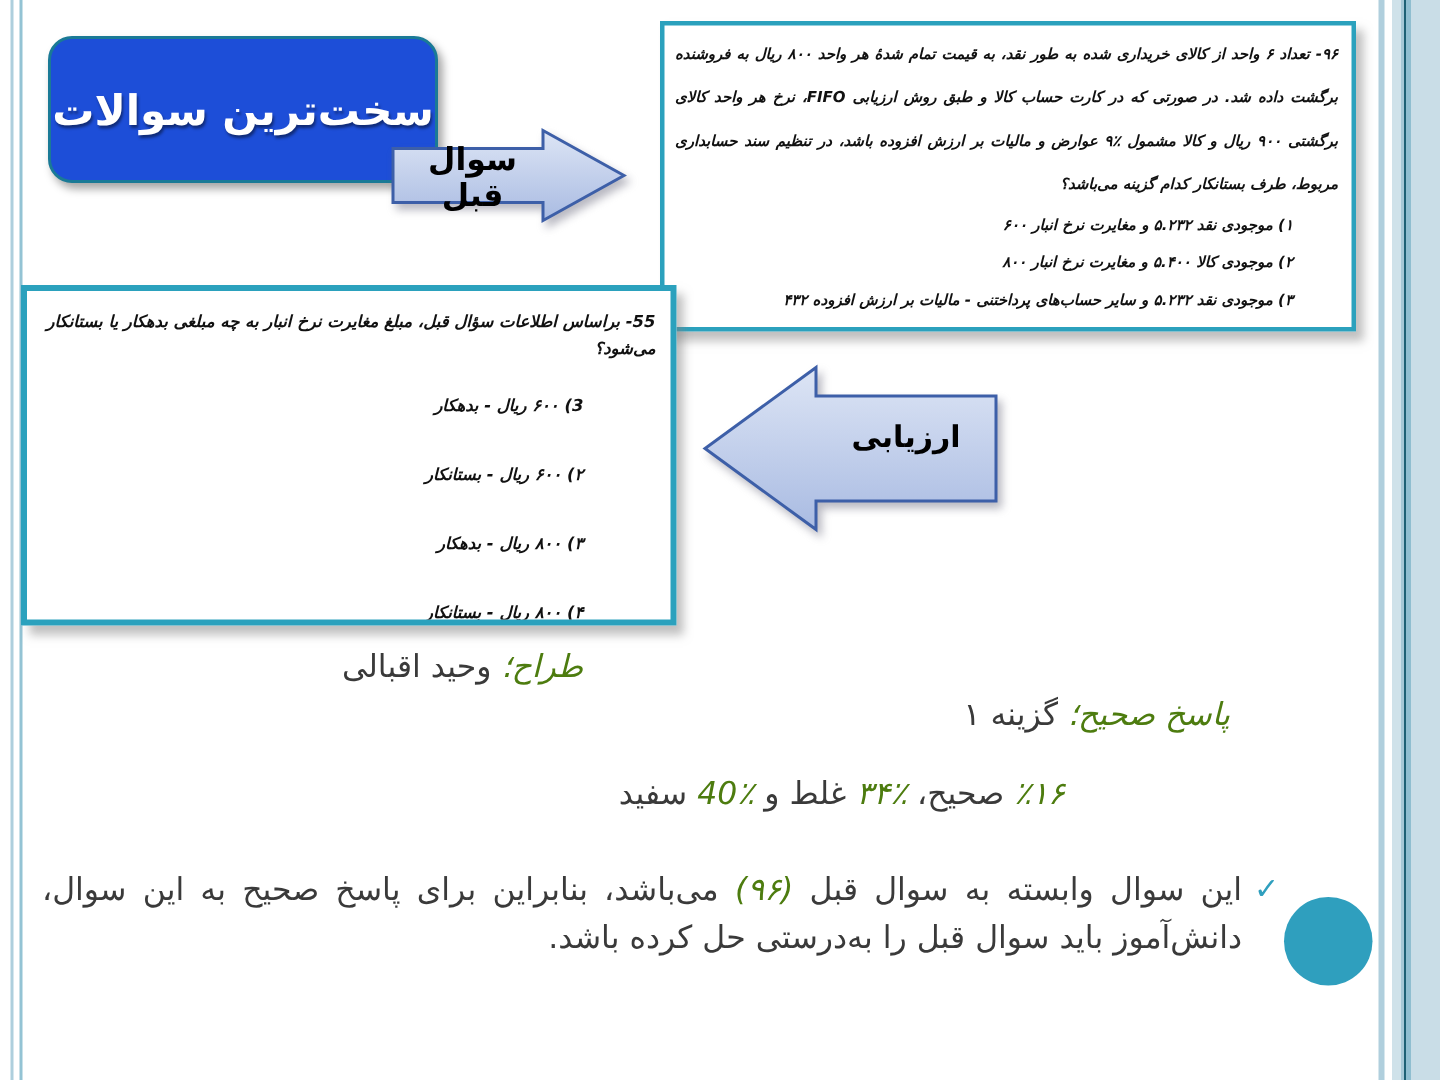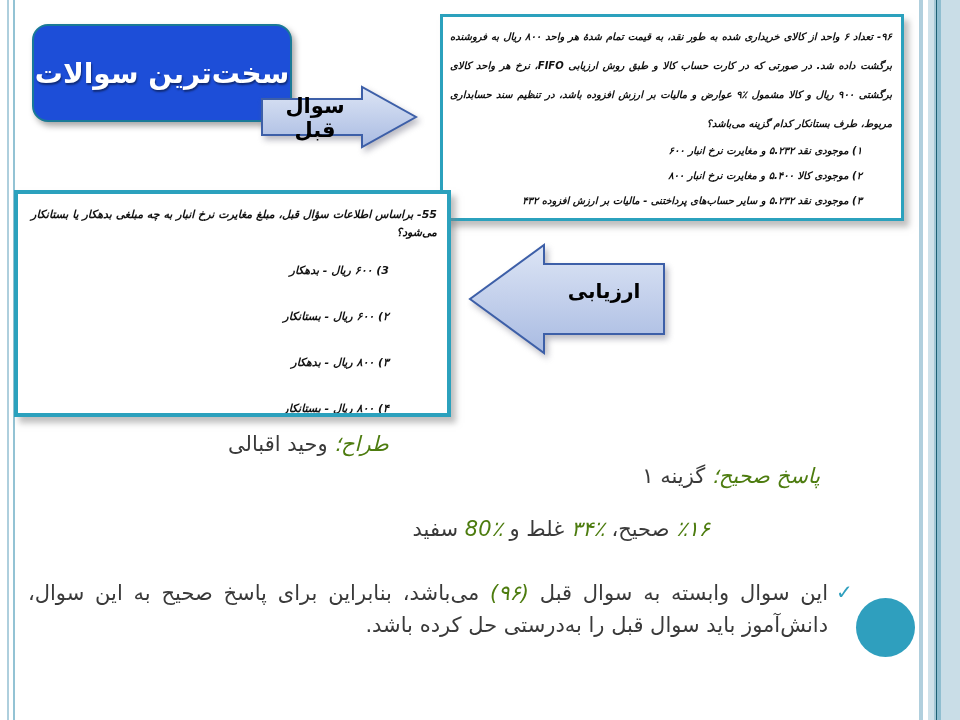--- a/index.html
+++ b/index.html
@@ -115,21 +115,21 @@
 
   <div class="ans-line">
     <span class="red">پاسخ صحیح؛</span><span> گزینه ۱</span>
   </div>
 
   <div class="designer-line">
     <span class="red">طراح؛</span><span> وحید اقبالی</span>
   </div>
 
   <div class="stats-line">
-    <span class="red">٪۱۶</span><span> صحیح، </span><span class="red">٪۳۴</span><span> غلط و </span><span class="red">٪80</span><span> سفید</span>
+    <span class="red">٪۱۶</span><span> صحیح، </span><span class="red">٪۳۴</span><span> غلط و </span><span class="red">٪40</span><span> سفید</span>
   </div>
 
   <span class="note-check">✓</span>
   <p class="note-para">
     <span>این سوال وابسته به سوال قبل </span><span class="red">(۹۶)</span><span> می‌باشد، بنابراین برای پاسخ صحیح به این سوال، دانش‌آموز باید سوال قبل را به‌درستی حل کرده باشد.</span>
   </p>
 
   <div class="teal-circle"></div>
 
 </div>

